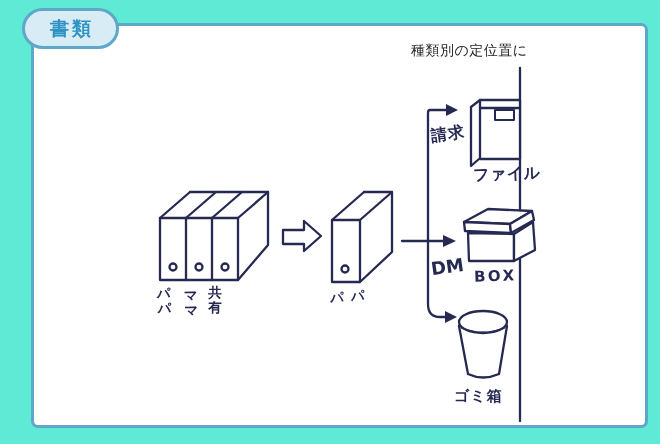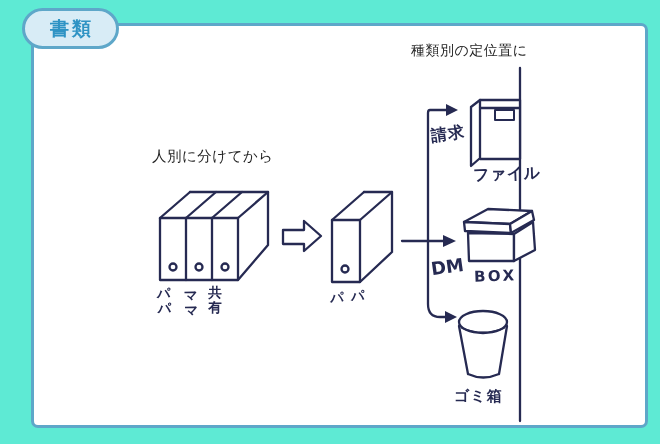--- a/index.html
+++ b/index.html
@@ -109,21 +109,20 @@
     <g>
       <path d="M459,326 L468,374 Q483,381 499,374 L507,326" fill="#ffffff" stroke="none"></path>
       <ellipse cx="483" cy="322" rx="24" ry="11" fill="#ffffff"></ellipse>
       <path d="M459 326 L468 374 M507 326 L499 374 M468 374 Q483 381 499 374"></path>
       <path d="M462 328 Q483 337 504 328" stroke-width="1.8"></path>
     </g>
   </svg>
 
   <div class="lbl caption" id="cap-type">種類別の定位置に</div>
 
-  <div class="lbl caption" id="cap-person">人別に分けてから</div>
 
   <div class="lbl hand vlabel" id="lbl-papa-col">パ
 パ</div>
   <div class="lbl hand vlabel" id="lbl-mama-col">マ
 マ</div>
   <div class="lbl hand vlabel" id="lbl-shared-col">共
 有</div>
 
   <div class="lbl hand" id="lbl-papa-single">パパ</div>
 

